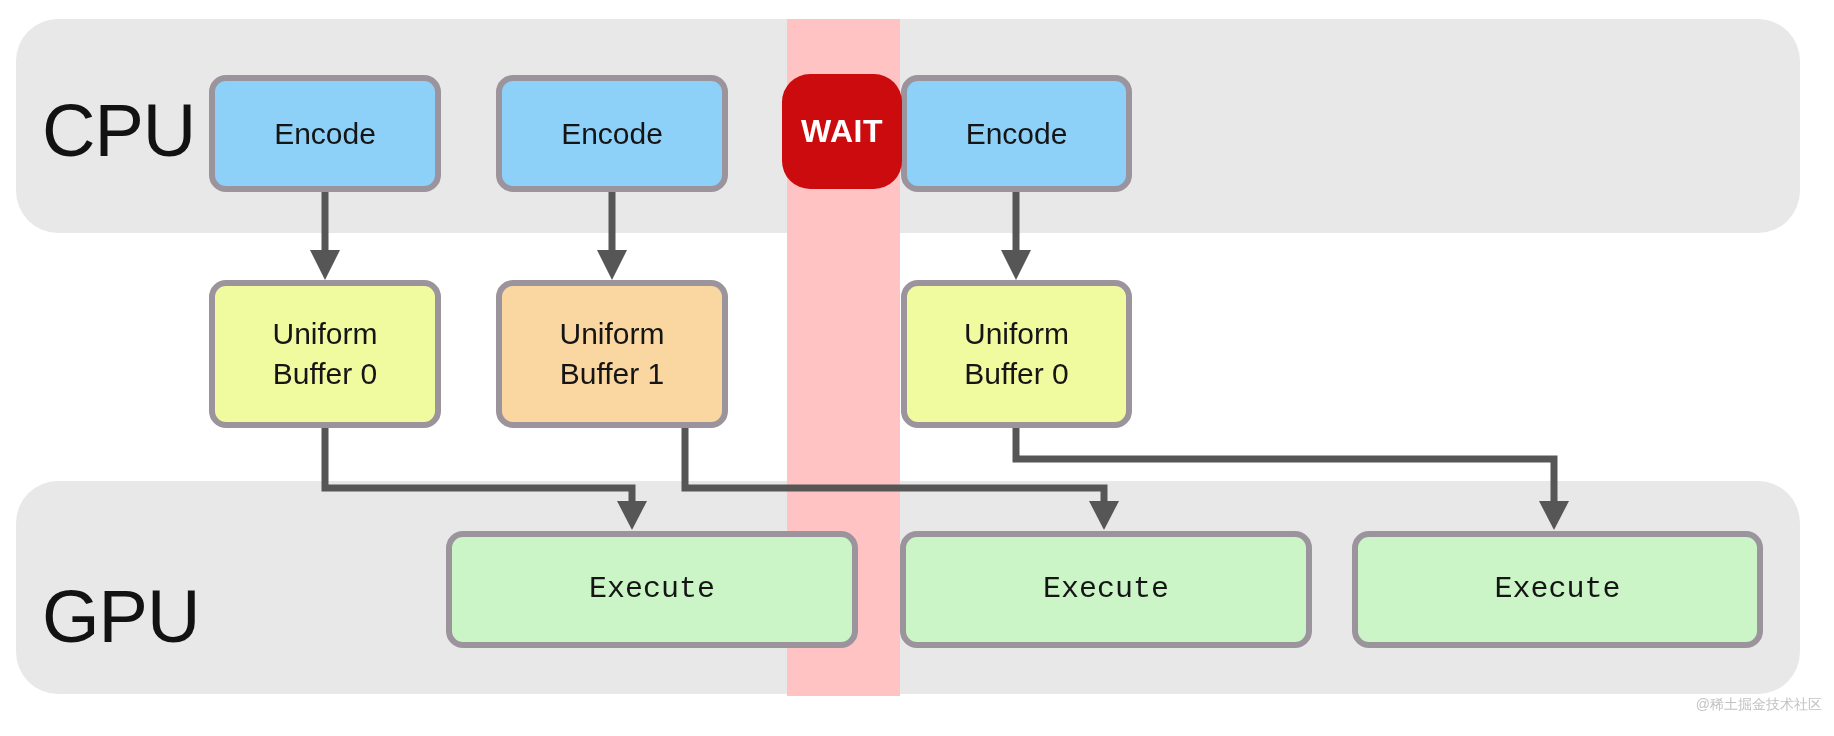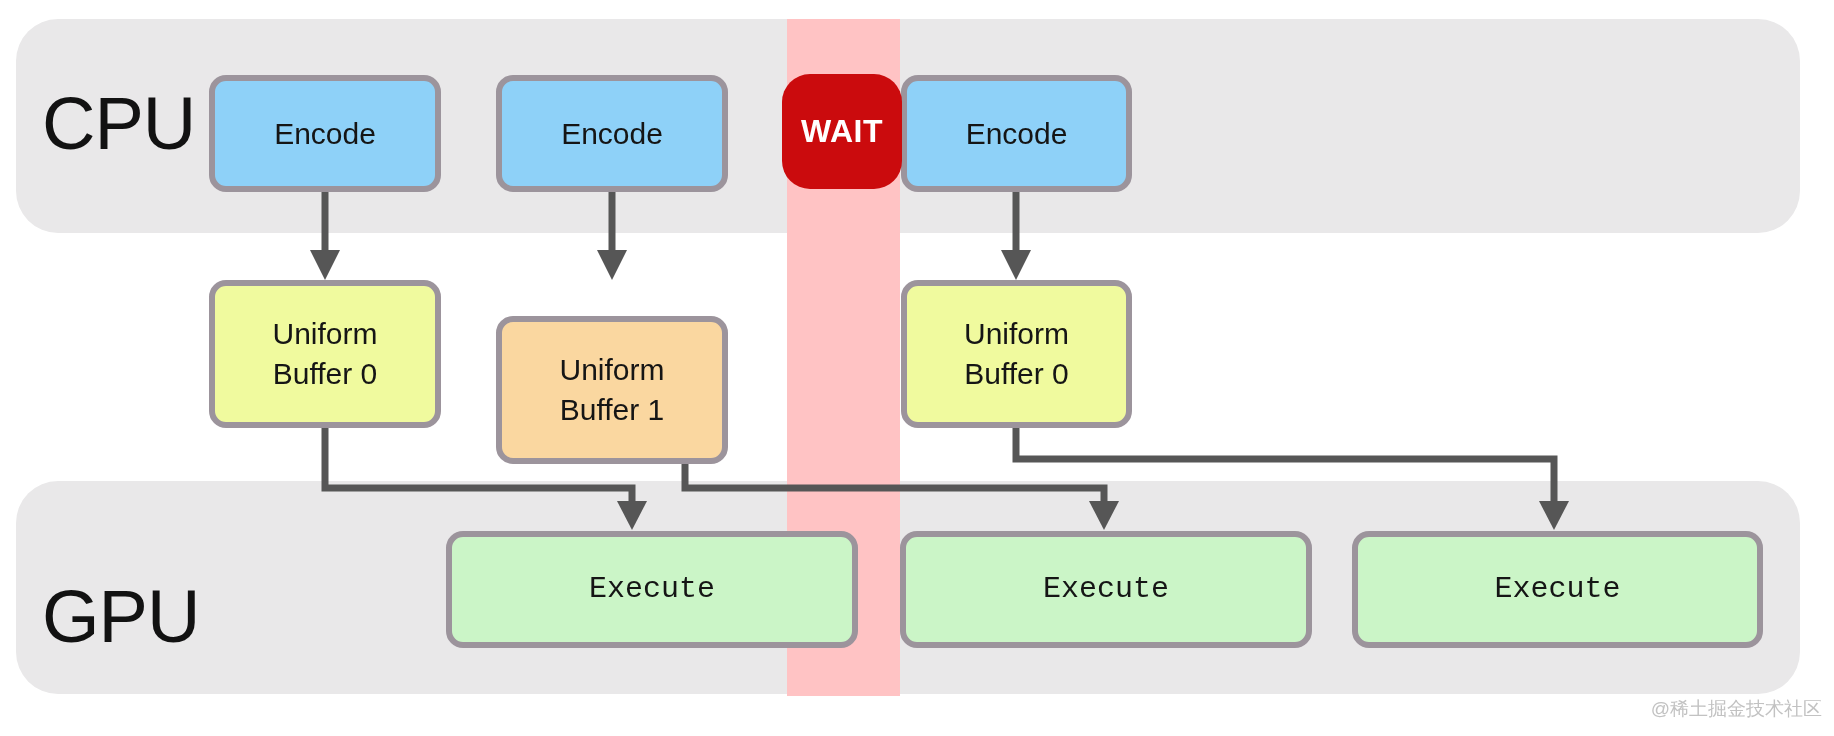--- a/index.html
+++ b/index.html
@@ -30,21 +30,21 @@
   .connectors { position: absolute; left: 0; top: 0; pointer-events: none; }
   .lane-label {
     position: absolute;
     left: 42px;
     font-size: 74px;
     letter-spacing: -1px;
     color: #121212;
     line-height: 1;
     white-space: nowrap;
   }
-  .lane-label.cpu { top: 87px; }
+  .lane-label.cpu { top: 94px; }
   .lane-label.gpu { top: 580px; }
   .node {
     position: absolute;
     box-sizing: border-box;
     border: 6px solid var(--node-border);
     border-radius: 17px;
     display: flex;
     align-items: center;
     justify-content: center;
     text-align: center;
@@ -67,21 +67,21 @@
     justify-content: center;
     color: #ffffff;
     font-size: 32px;
     font-weight: 700;
     letter-spacing: 0.5px;
   }
   .watermark {
     position: absolute;
     right: 12px;
     top: 696px;
-    font-size: 19px;
+    font-size: 14px;
     color: var(--watermark-gray);
     white-space: nowrap;
   }
 </style>
 </head>
 <body>
 
 <div class="stage">
 
   <div class="lane lane-cpu"></div>
@@ -111,21 +111,21 @@
   <div class="lane-label cpu">CPU</div>
   <div class="lane-label gpu">GPU</div>
 
   <div class="node blue" style="left:209px; top:75px; width:232px; height:117px;">Encode</div>
   <div class="node blue" style="left:496px; top:75px; width:232px; height:117px;">Encode</div>
   <div class="node blue" style="left:901px; top:75px; width:231px; height:117px;">Encode</div>
 
   <div class="wait-badge">WAIT</div>
 
   <div class="node yellow" style="left:209px; top:280px; width:232px; height:148px; padding:0 34px;">Uniform Buffer 0</div>
-  <div class="node orange" style="left:496px; top:280px; width:232px; height:148px; padding:0 34px;margin-top:36px;">Uniform Buffer 1</div>
+  <div class="node orange" style="left:496px; top:280px; width:232px; height:148px; padding:0 34px;">Uniform Buffer 1</div>
   <div class="node yellow" style="left:901px; top:280px; width:231px; height:148px; padding:0 34px;">Uniform Buffer 0</div>
 
   <div class="node green" style="left:446px; top:531px; width:412px; height:117px;">Execute</div>
   <div class="node green" style="left:900px; top:531px; width:412px; height:117px;">Execute</div>
   <div class="node green" style="left:1352px; top:531px; width:411px; height:117px;">Execute</div>
 
   <div class="watermark">@稀土掘金技术社区</div>
 
 </div>
 

